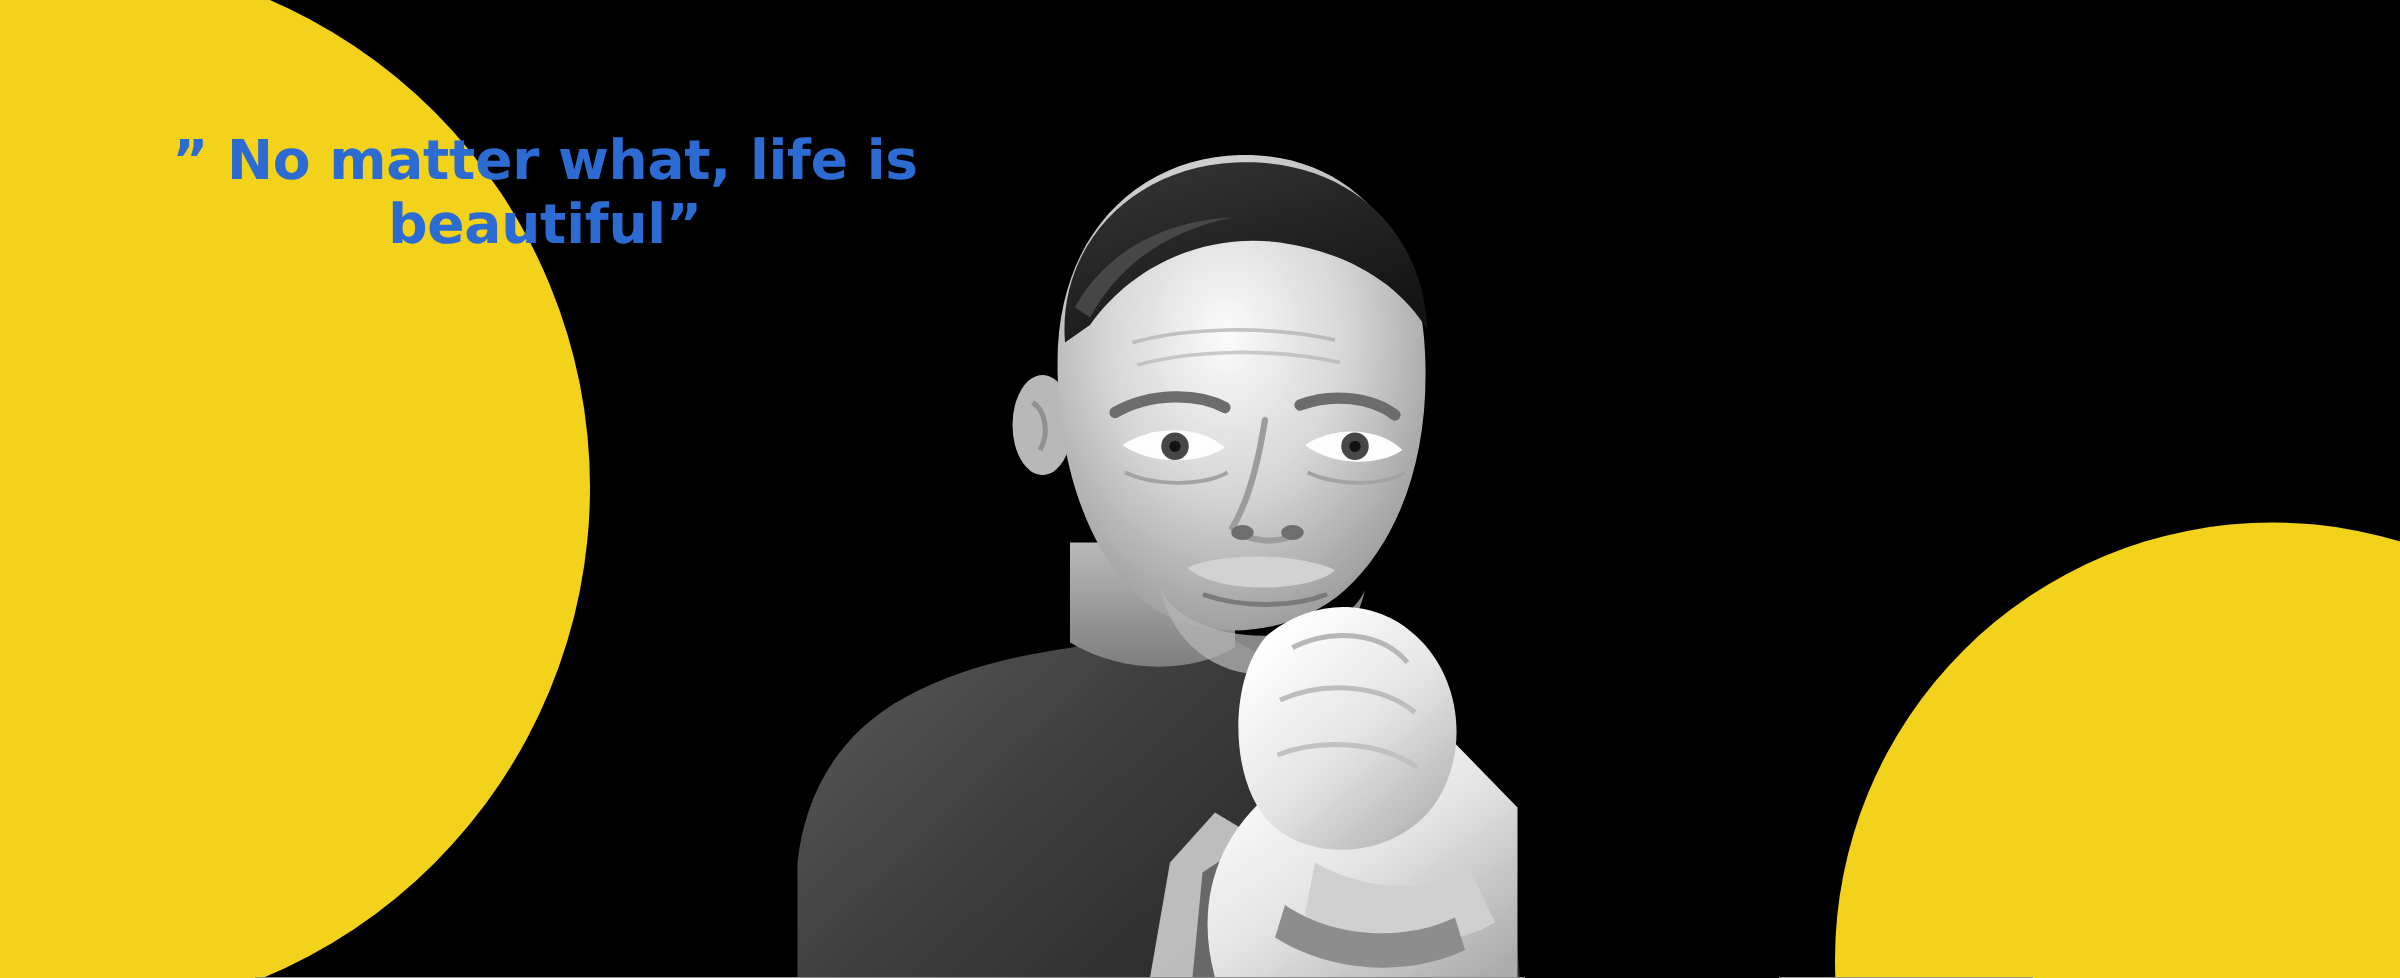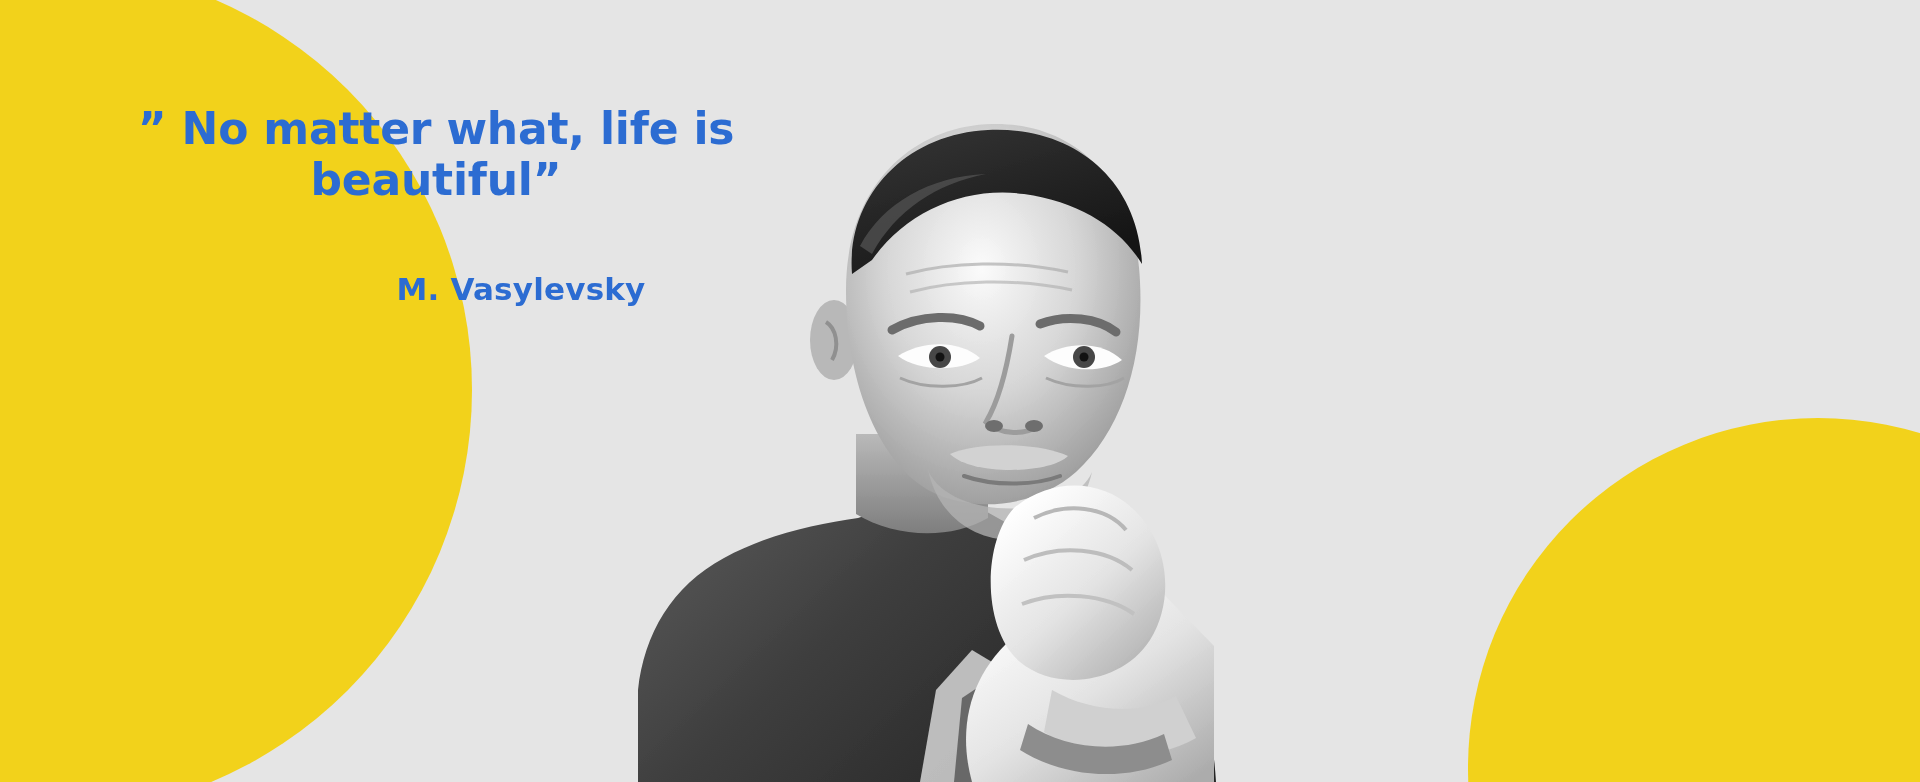--- a/index.html
+++ b/index.html
@@ -72,21 +72,21 @@
     padding-top: 66px;
     padding-left: 170px;
     font-size: 31px;
     font-weight: 700;
     letter-spacing: 0.2px;
   }
 </style>
 </head>
 <body>
 
-<div id="stage" style="background: #e5e5e5;">
+<div id="stage" style="background: #000000;">
 
   <div class="blob" id="blob-left" style="background: rgb(242, 210, 27);"></div>
   <div class="blob" id="blob-right" style="background: rgb(242, 210, 27);"></div>
 
   <div id="photo-wrap">
     <svg id="photo" viewBox="0 0 620 704" preserveAspectRatio="xMidYMax meet">
       <defs>
         <radialGradient id="gFace" cx="46%" cy="38%" r="64%">
           <stop offset="0%" stop-color="#f2f2f2"></stop>
           <stop offset="52%" stop-color="#cfcfcf"></stop>
@@ -188,16 +188,15 @@
                L 576 660 C 530 686 468 682 424 654 Z" fill="#cacaca"></path>
 
       <path d="M 408 646 C 446 672 502 676 544 656
                L 552 682 C 506 704 444 700 400 672 Z" fill="#8c8c8c"></path>
     </svg>
   </div>
 
   <div id="quote-block">
     <p id="quote-text" style="color: rgb(44, 108, 210);">” No matter what, life is
 beautiful”</p>
-    <p id="attribution" style="color: rgb(44, 108, 210);">M. Vasylevsky</p>
   </div>
 
 </div>
 
 </body></html>

